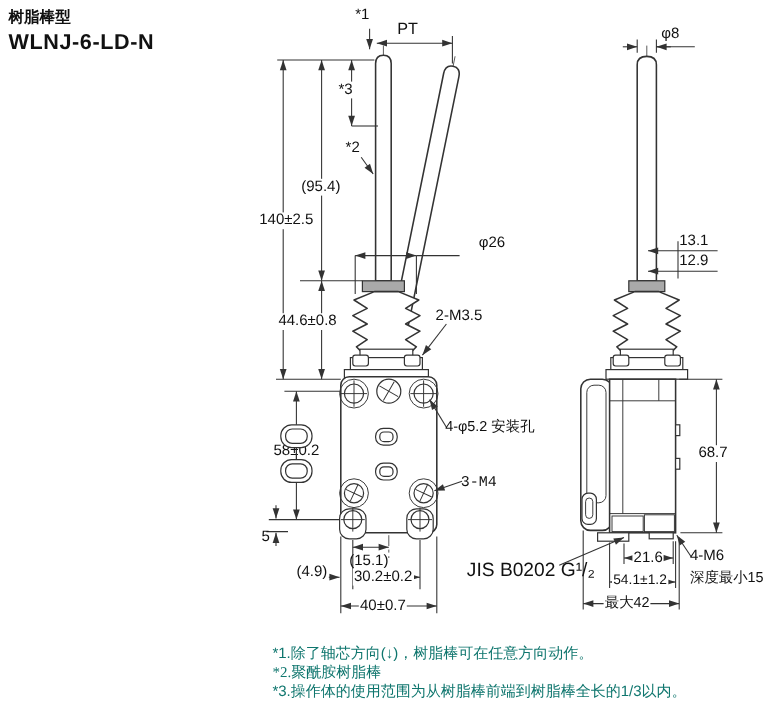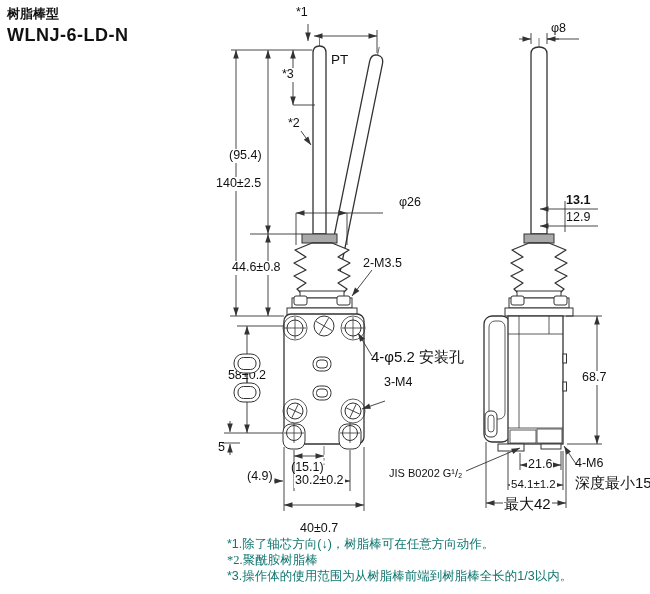--- a/index.html
+++ b/index.html
@@ -1,20 +1,20 @@
 <!DOCTYPE html>
 <html><head>
 <meta charset="utf-8">
 <style>
   html,body{margin:0;padding:0;background:#fff;}
   #stage{position:relative;width:650px;height:594px;background:#fff;overflow:hidden;
          font-family:"Liberation Sans","DejaVu Sans",sans-serif;color:#111;}
   #stage svg{position:absolute;left:0;top:0;}
   .lbl{position:absolute;white-space:nowrap;font-size:12.5px;color:#111;line-height:1.1;}
-  .cjk{font-size:15px;}
+  .cjk{font-size:12px;}
   .bg{background:#fff;padding:0 1px;}
   .t1{position:absolute;left:7px;top:5px;font-size:13px;font-weight:bold;}
   .t2{position:absolute;left:7px;top:25px;font-size:18px;font-weight:bold;letter-spacing:.5px;}
   .note{position:absolute;left:227px;font-size:12.5px;color:#0f766e;white-space:nowrap;text-align:right;}
   .o{fill:#fff;stroke:#333;stroke-width:1.3;}
   .o2{fill:#fff;stroke:#333;stroke-width:1;}
   .thin{fill:none;stroke:#333;stroke-width:.8;}
   .d{fill:none;stroke:#333;stroke-width:.9;}
   .cl{fill:none;stroke:#555;stroke-width:.8;stroke-dasharray:9 3 2.5 3;}
   .gray{fill:#a9a9a9;stroke:#333;stroke-width:1;}
@@ -223,44 +223,44 @@
       <path d="M576,464 L564,446" marker-end="url(#ar)"></path>
       <path d="M466,471 L520,448" marker-end="url(#ar)"></path>
     </g>
   </g>
 </svg>
 
 <div class="t1">树脂棒型</div>
 <div class="t2">WLNJ-6-LD-N</div>
 
 <span class="lbl" style="left:296px;top:6px;">*1</span>
-<span class="lbl" style="left:331px;top:17px;font-size:13.5px;margin-top:36px;">PT</span>
+<span class="lbl" style="left:331px;top:17px;font-size:13.5px;">PT</span>
 <span class="lbl bg" style="left:281px;top:68px;">*3</span>
 <span class="lbl" style="left:288px;top:117px;">*2</span>
-<span class="lbl bg" style="left:228px;top:149px;text-align:right;">(95.4)</span>
+<span class="lbl bg" style="left:250px;top:149px;text-align:right;">(95.4)</span>
 <span class="lbl bg" style="left:215px;top:177px;">140±2.5</span>
 <span class="lbl" style="left:355px;top:196px;padding-left:44px;">φ26</span>
 <span class="lbl bg" style="left:231px;top:261px;">44.6±0.8</span>
 <span class="lbl" style="left:363px;top:257px;">2-M3.5</span>
 <span class="lbl cjk" style="left:371px;top:349px;">4-φ5.2 安装孔</span>
-<span class="lbl" style="left:384px;top:376px;">3-M4</span>
+<span class="lbl" style="left:384px;top:396px;font-family:Liberation Mono, monospace;">3-M4</span>
 <span class="lbl" style="left:218px;top:441px;">5</span>
 <span class="lbl bg" style="left:246px;top:470px;">(4.9)</span>
 <span class="lbl" style="left:291px;top:461px;">(15.1)</span>
 <span class="lbl bg" style="left:294px;top:474px;text-align:right;">30.2±0.2</span>
-<span class="lbl bg" style="left:299px;top:522px;">40±0.7</span>
+<span class="lbl bg" style="left:299px;top:498px;">40±0.7</span>
 
 <span class="lbl" style="left:551px;top:22px;">φ8</span>
-<span class="lbl" style="left:566px;top:194px;font-weight:bold;">13.1</span>
+<span class="lbl" style="left:566px;top:194px;">13.1</span>
 <span class="lbl" style="left:566px;top:211px;">12.9</span>
 <span class="lbl bg" style="left:581px;top:371px;">68.7</span>
 <span class="lbl bg" style="left:527px;top:458px;">21.6</span>
 <span class="lbl bg" style="left:510px;top:478px;font-size:11.5px;">54.1±1.2</span>
 <span class="lbl bg cjk" style="left:503px;top:496px;">最大42</span>
 <span class="lbl" style="left:575px;top:457px;">4-M6</span>
 <span class="lbl cjk" style="left:575px;top:475px;">深度最小15</span>
-<span class="lbl" style="left:389px;top:467px;font-size:11px;">JIS B0202 G¹/₂</span>
+<span class="lbl" style="left:389px;top:467px;font-size:16px;">JIS B0202 G¹/₂</span>
 
 <div class="note" style="top:536px;">*1.除了轴芯方向(↓)，树脂棒可在任意方向动作。</div>
 <div class="note" style="top:552px;font-family:Liberation Serif, serif;">*2.聚酰胺树脂棒</div>
 <div class="note" style="top:568px;">*3.操作体的使用范围为从树脂棒前端到树脂棒全长的1/3以内。</div>
 
 </div>
 
 </body></html>

